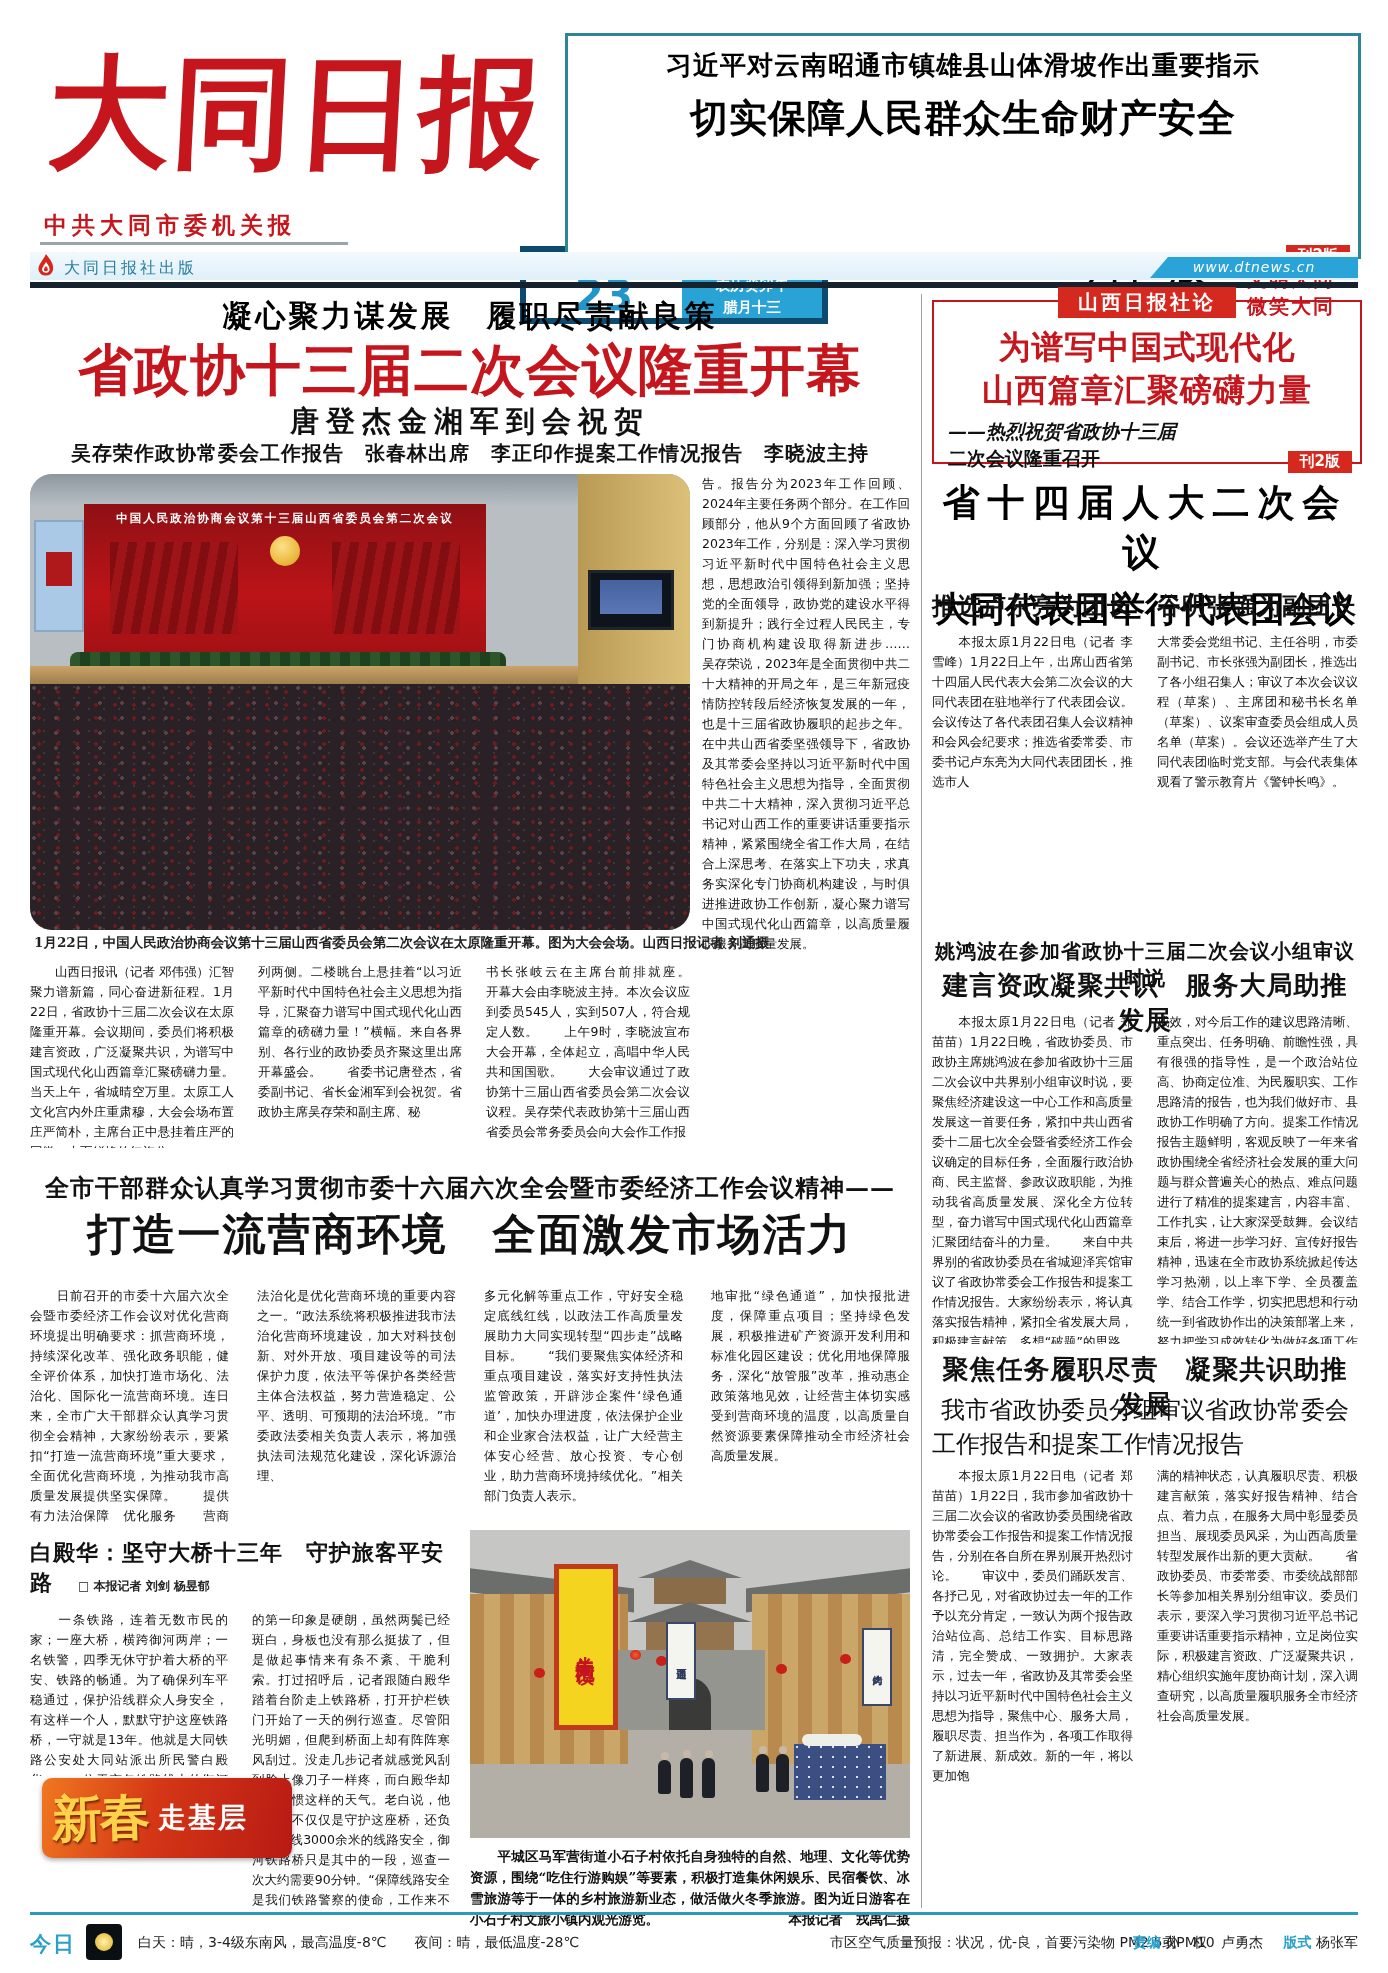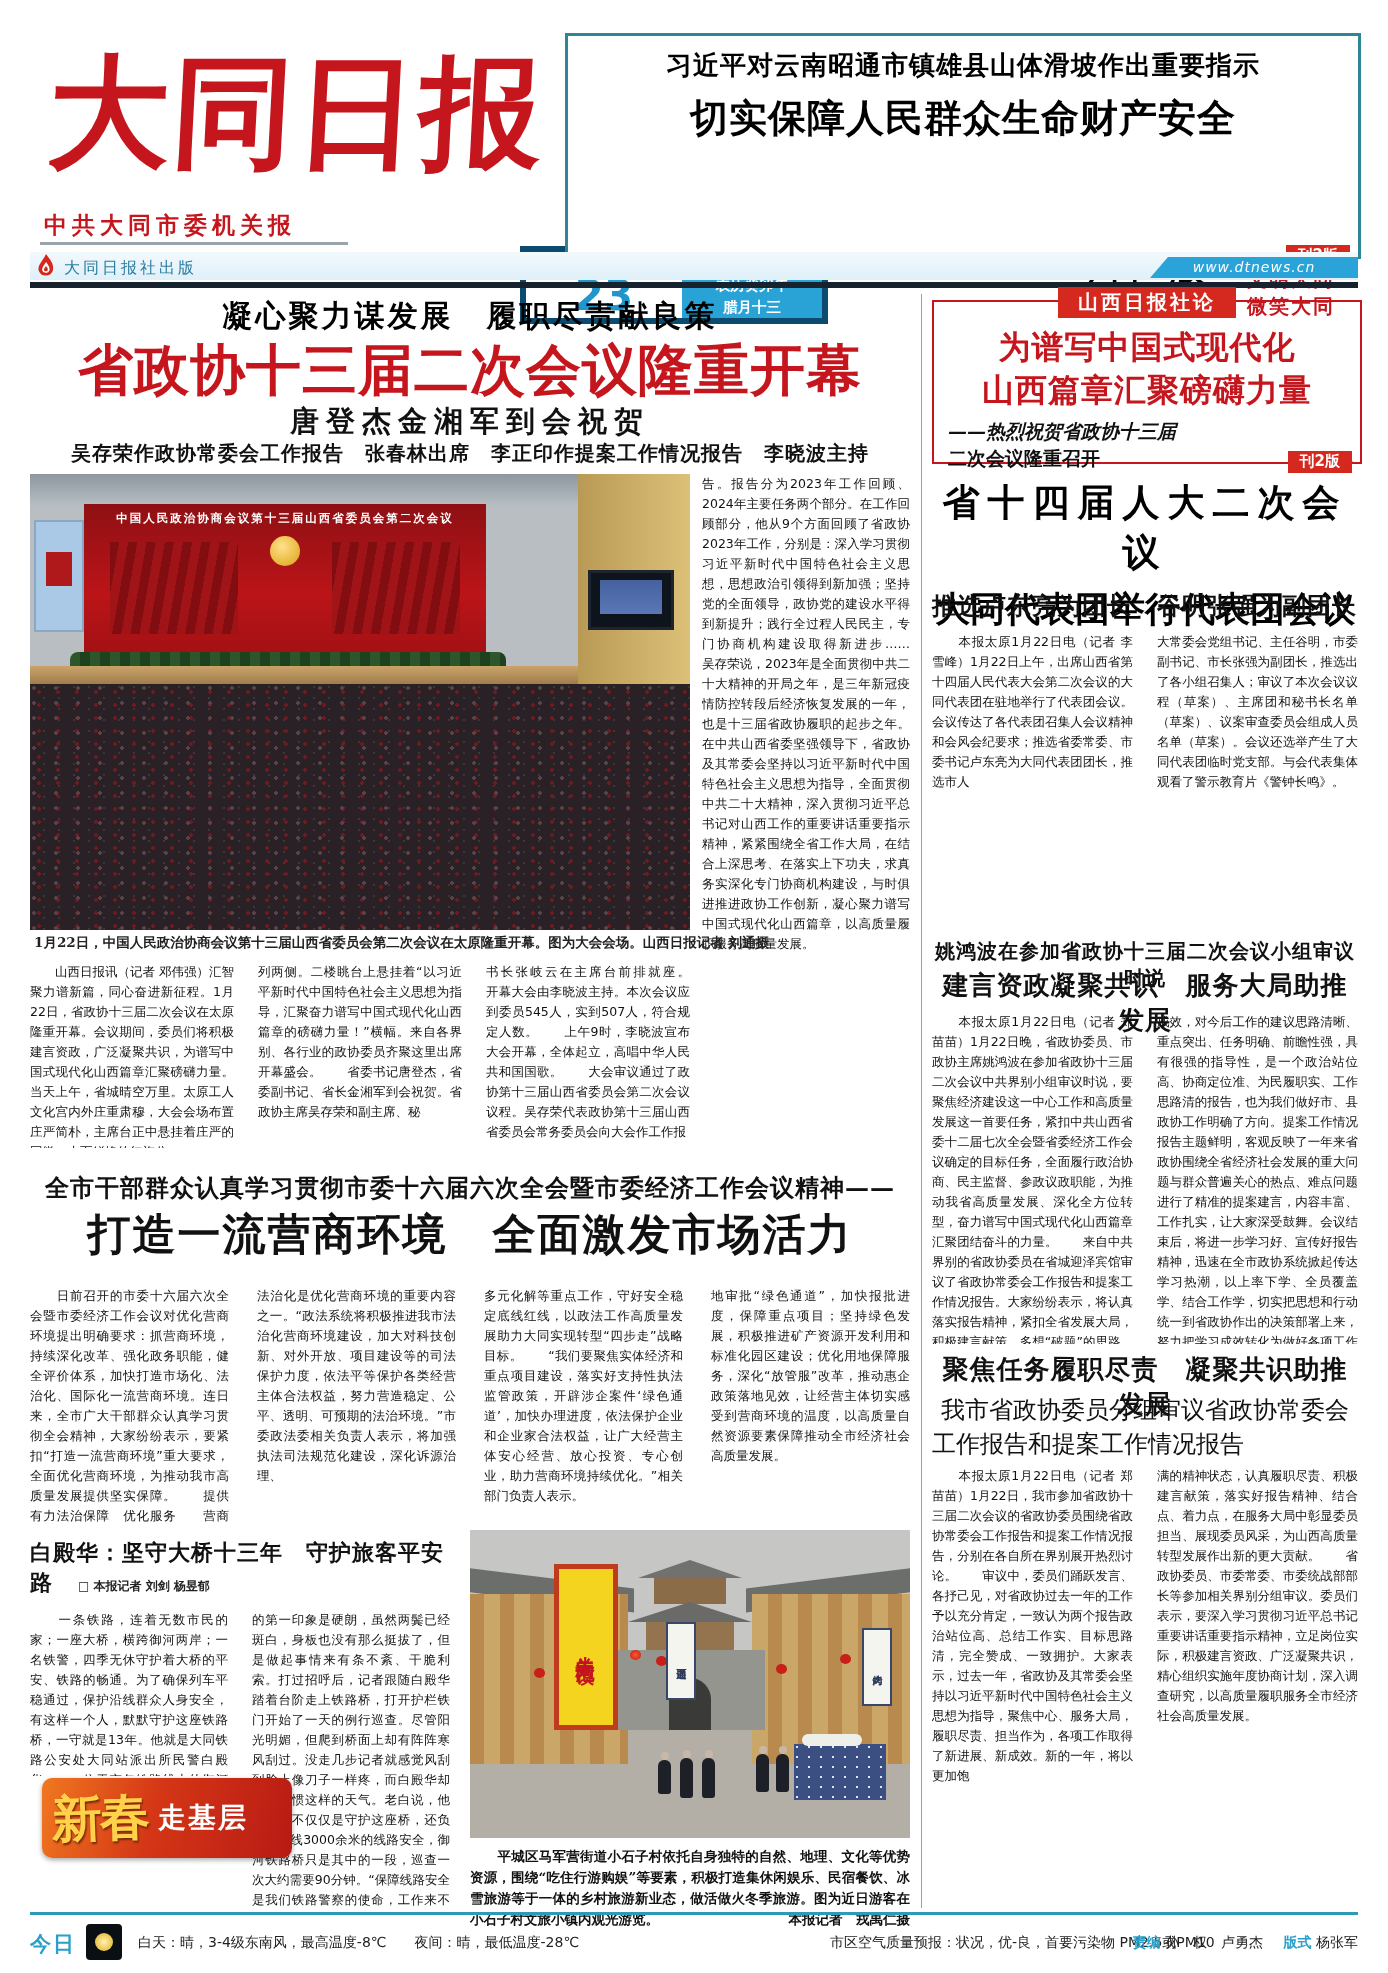--- a/index.html
+++ b/index.html
@@ -40,21 +40,21 @@
   .dark-rule{left:30px;top:282px;width:1328px;height:6px;background:#16222e;}
   .v-divider{left:921px;top:294px;width:1px;height:1614px;background:#9aa0a5;}
 
   
   .lead-kicker{left:30px;top:296px;width:880px;text-align:center;font-size:30px;font-weight:bold;
                letter-spacing:3px;color:#000;}
   .lead-headline{left:30px;top:334px;width:880px;text-align:center;font-size:55px;font-weight:bold;
                  color:#c5161d;letter-spacing:1px;}
   .lead-deck1{left:30px;top:402px;width:880px;text-align:center;font-size:29px;font-weight:bold;letter-spacing:7px;}
   .lead-deck2{left:30px;top:440px;width:880px;text-align:center;font-size:20px;font-weight:bold;letter-spacing:1px;}
-  .lead-photo{left:30px;top:474px;width:660px;height:456px;overflow:hidden;background:#b9bec2;}
+  .lead-photo{left:30px;top:474px;width:660px;height:456px;overflow:hidden;background:#b9bec2;border-radius:22px;}
   .lead-sidecol{left:702px;top:474px;width:208px;height:674px;}
   .lead-caption{left:34px;top:934px;width:746px;font-size:13.5px;font-weight:bold;color:#222;}
   .lead-cols{left:30px;top:962px;width:660px;height:186px;display:flex;gap:24px;}
   .lead-cols > div{width:204px;height:186px;}
 
   
   .conf-ceiling{position:absolute;top:0;left:0;right:0;height:32px;background:linear-gradient(#8d979e,#b7bfc4);}
   .conf-backdrop{position:absolute;left:54px;top:30px;width:402px;height:150px;
                  background:linear-gradient(#8e1014,#bb1418 60%,#a31115);}
   .conf-banner{padding-top:7px;text-align:center;font-size:11.5px;font-weight:bold;color:#fff;letter-spacing:2px;}

